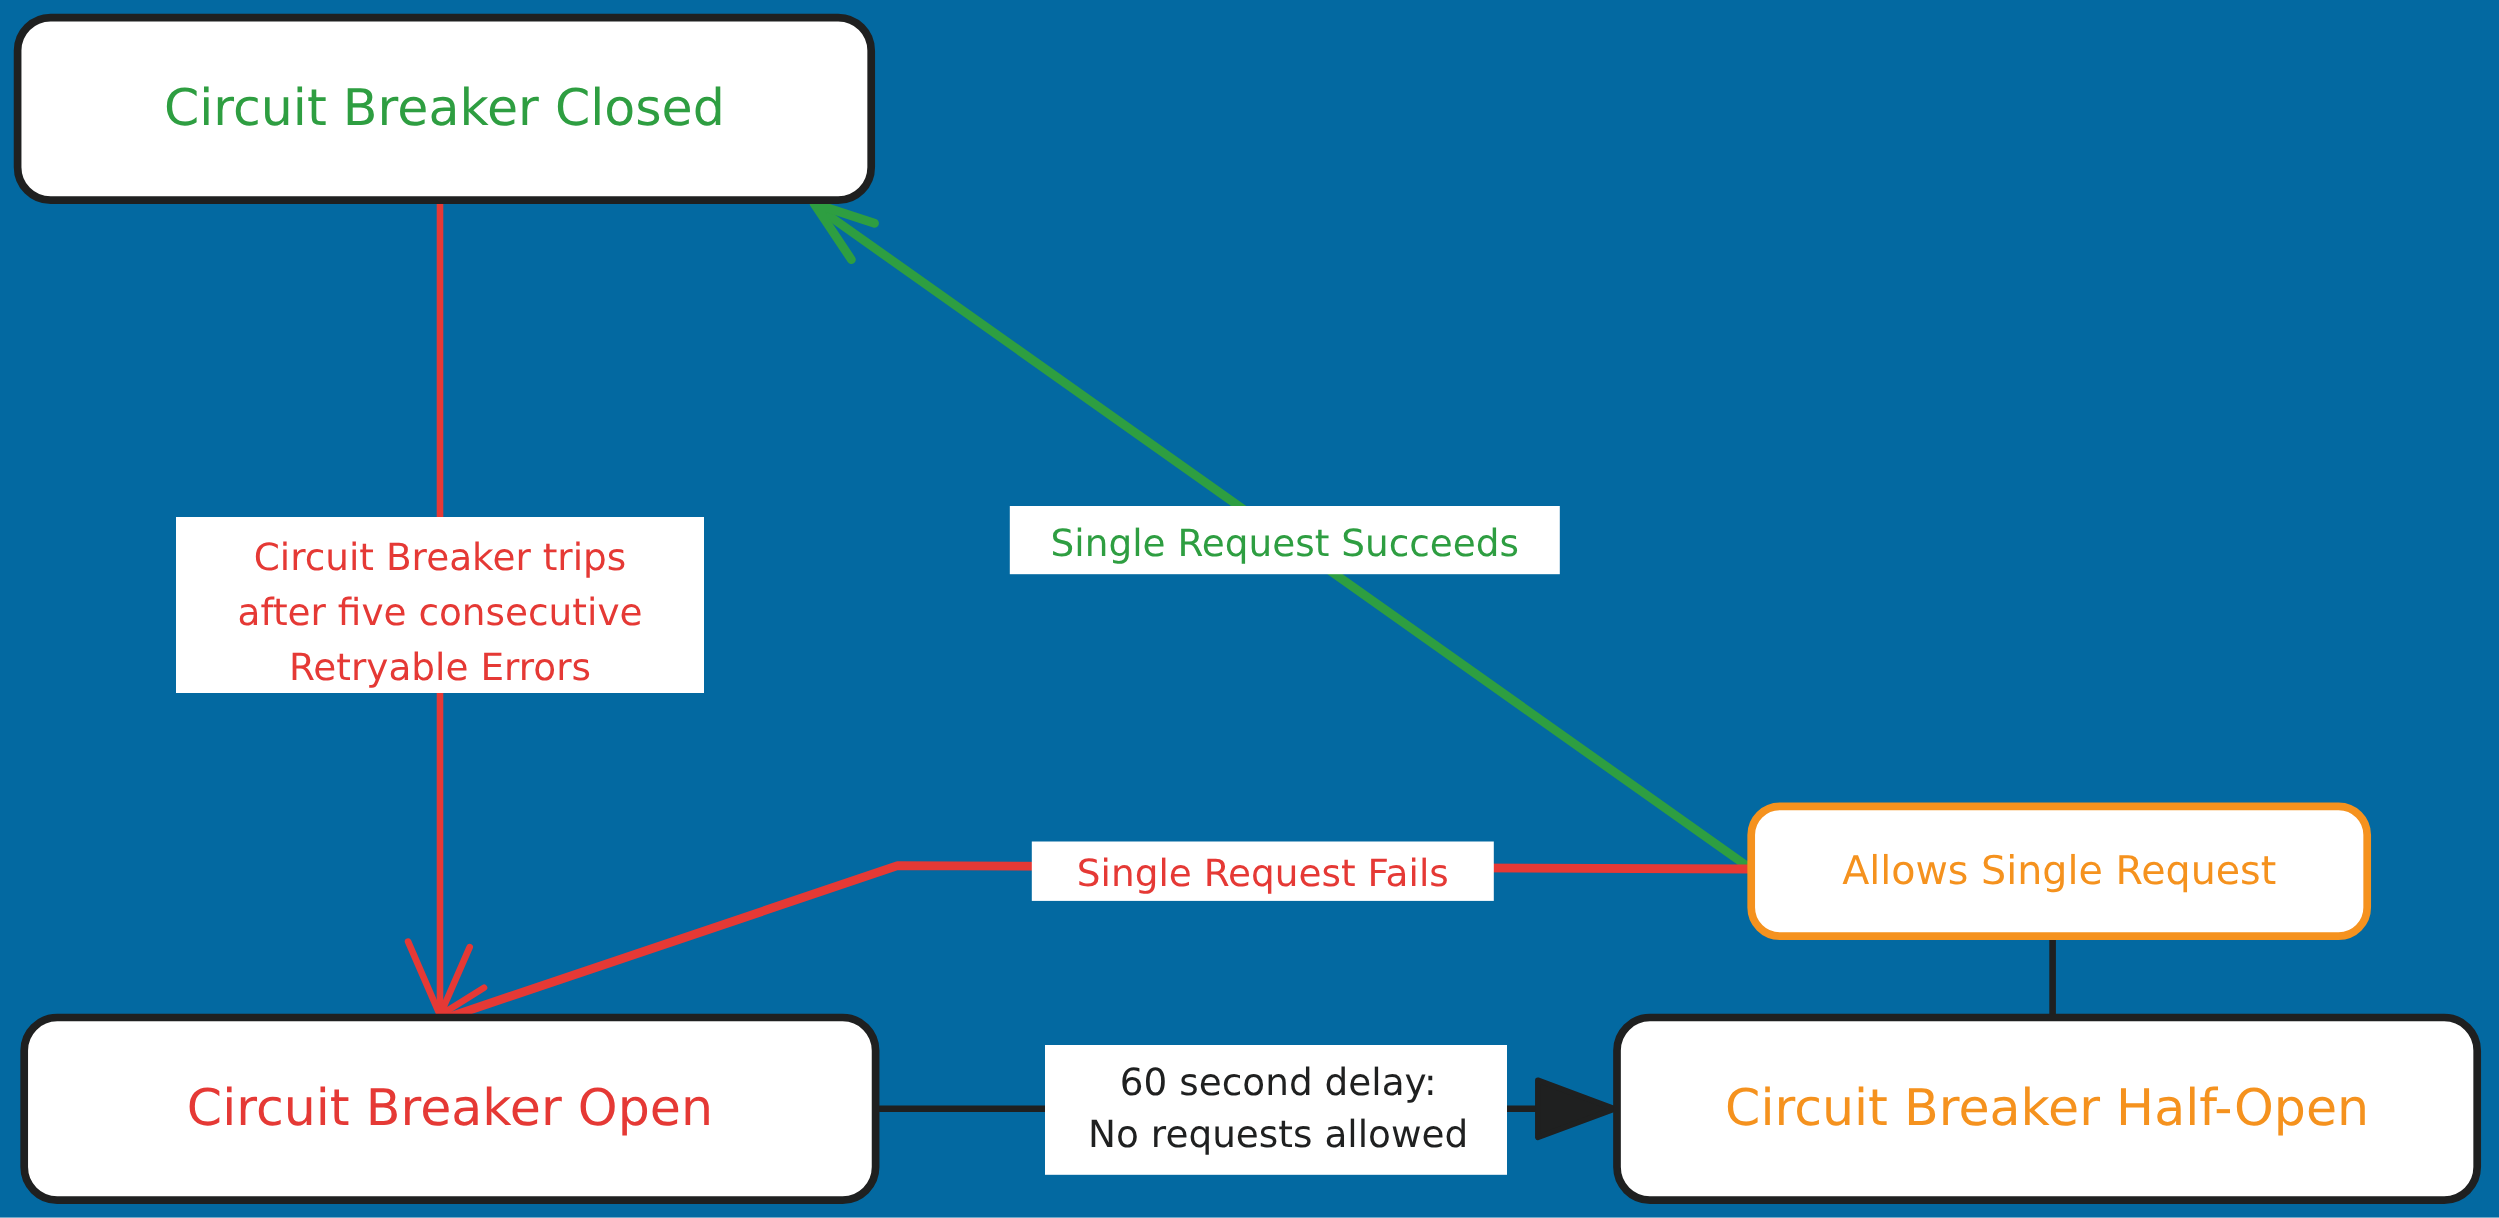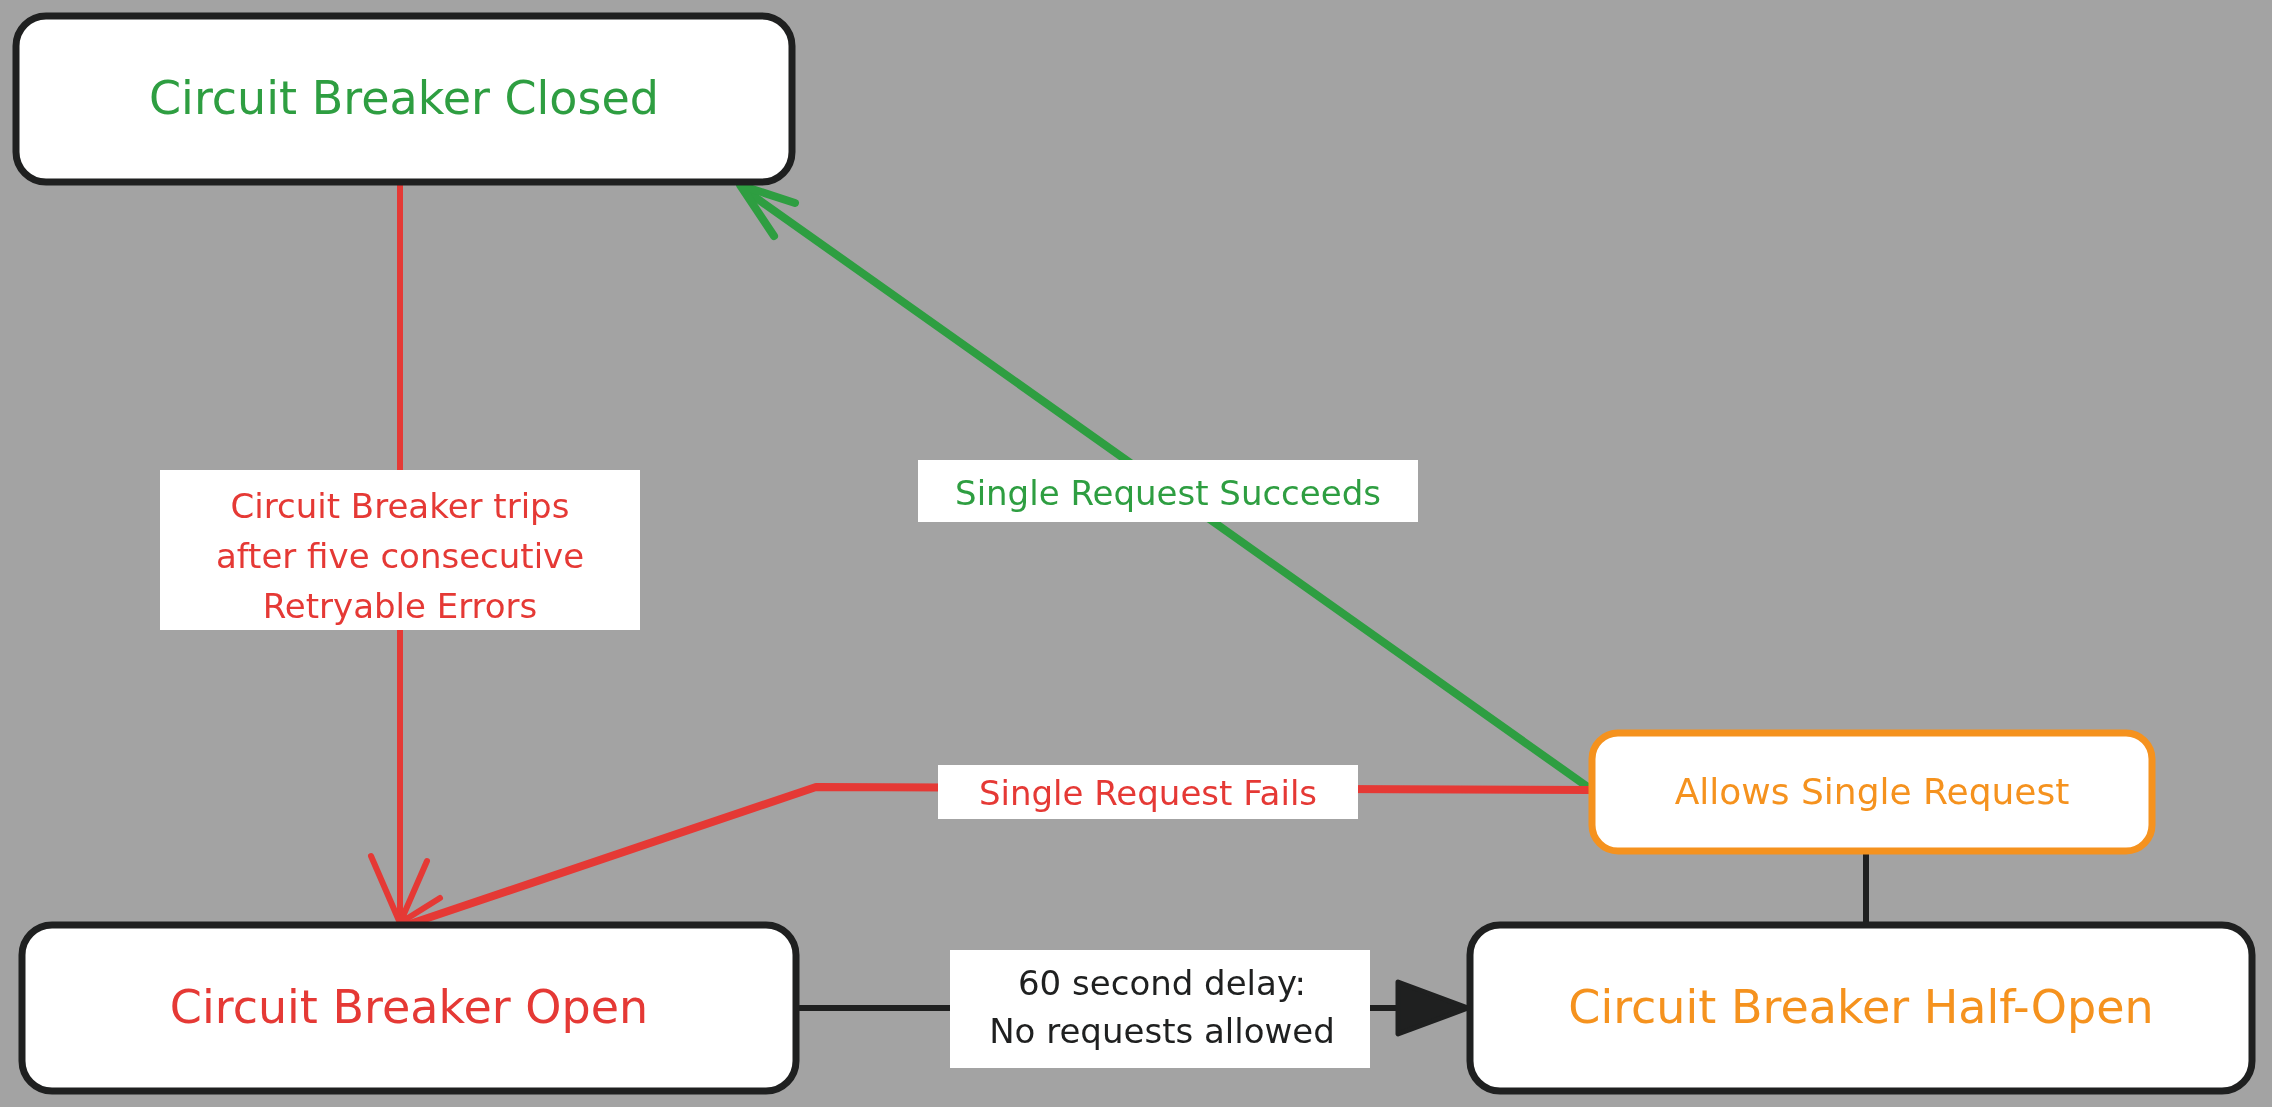--- a/index.html
+++ b/index.html
@@ -8,21 +8,21 @@
     padding: 0;
     background: #ffffff;
   }
   body {
     font-family: "DejaVu Sans", sans-serif;
   }
   #diagram-root {
     position: relative;
     width: 2272px;
     height: 1107px;
-    background: #a3a3a3;
+    background: #0369a1;
     overflow: hidden;
   }
   #diagram-svg {
     position: absolute;
     top: 0;
     left: 0;
     width: 2272px;
     height: 1107px;
   }
   .node-label {

